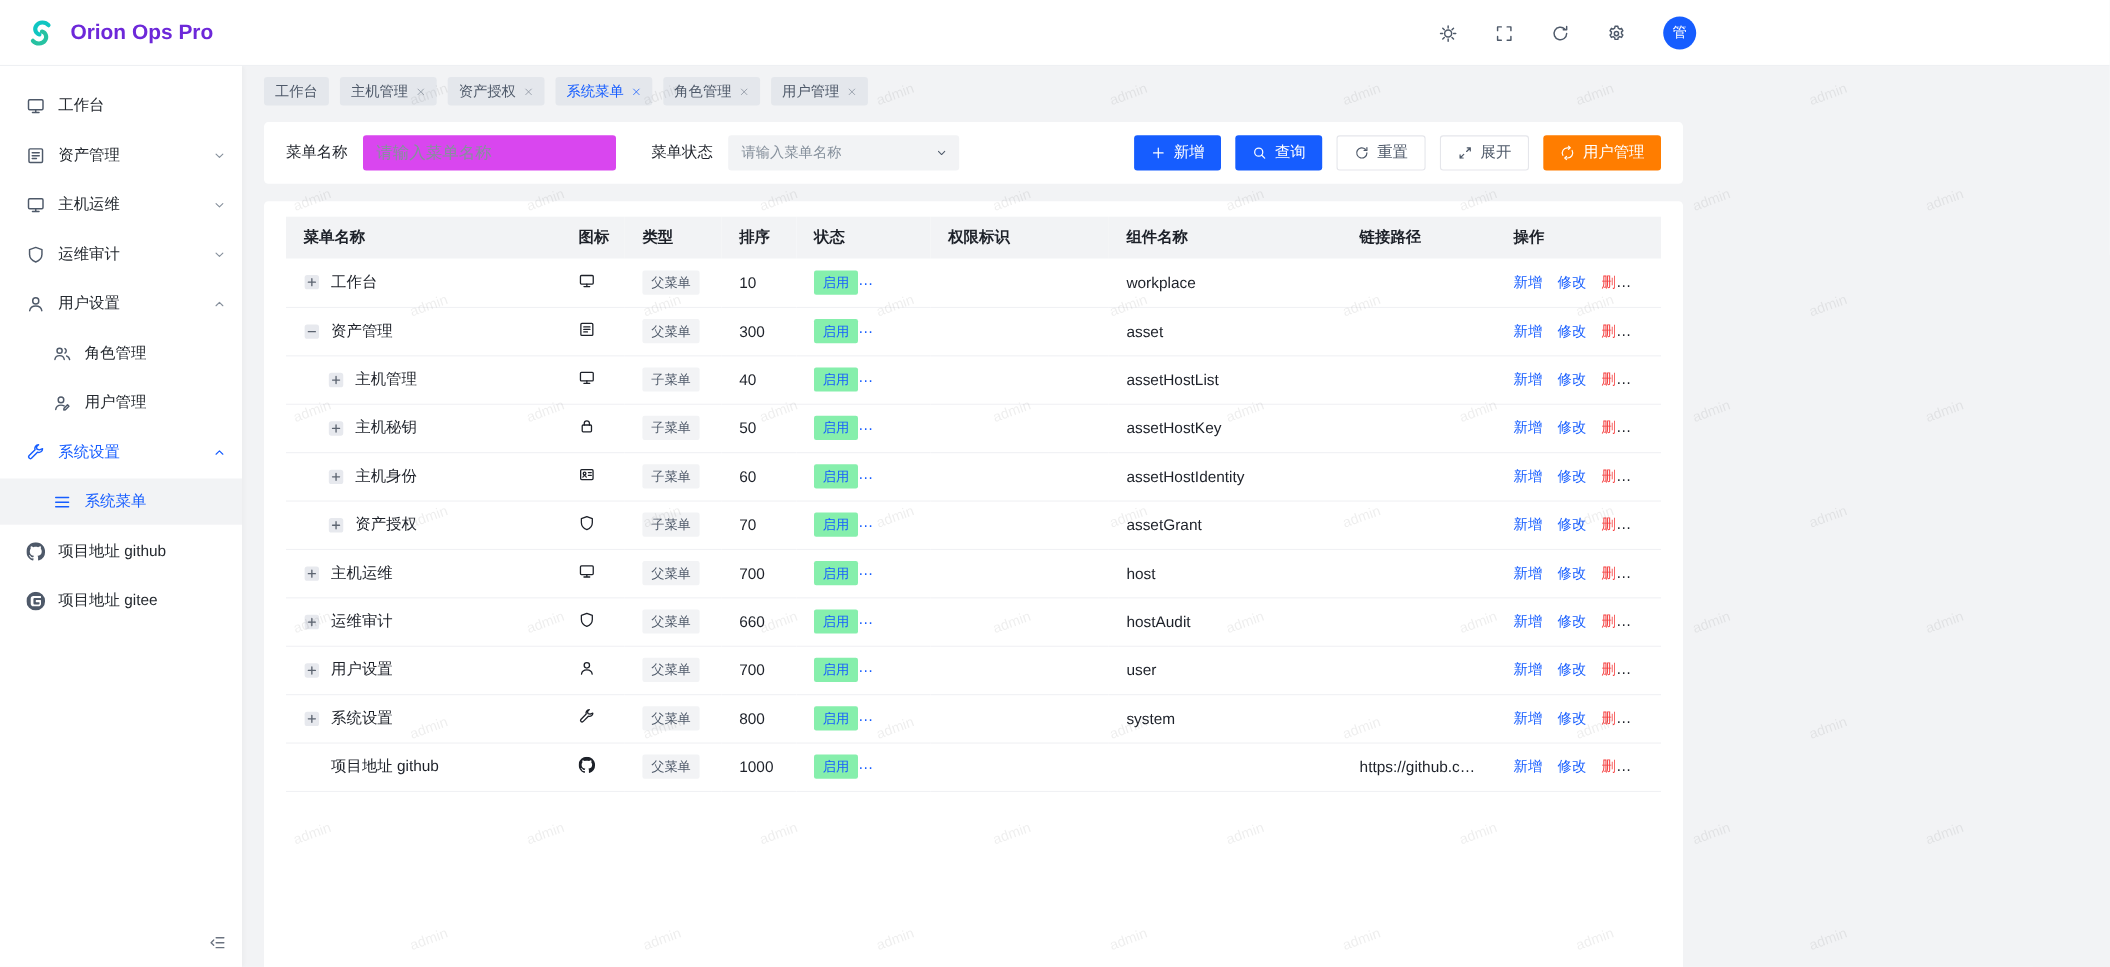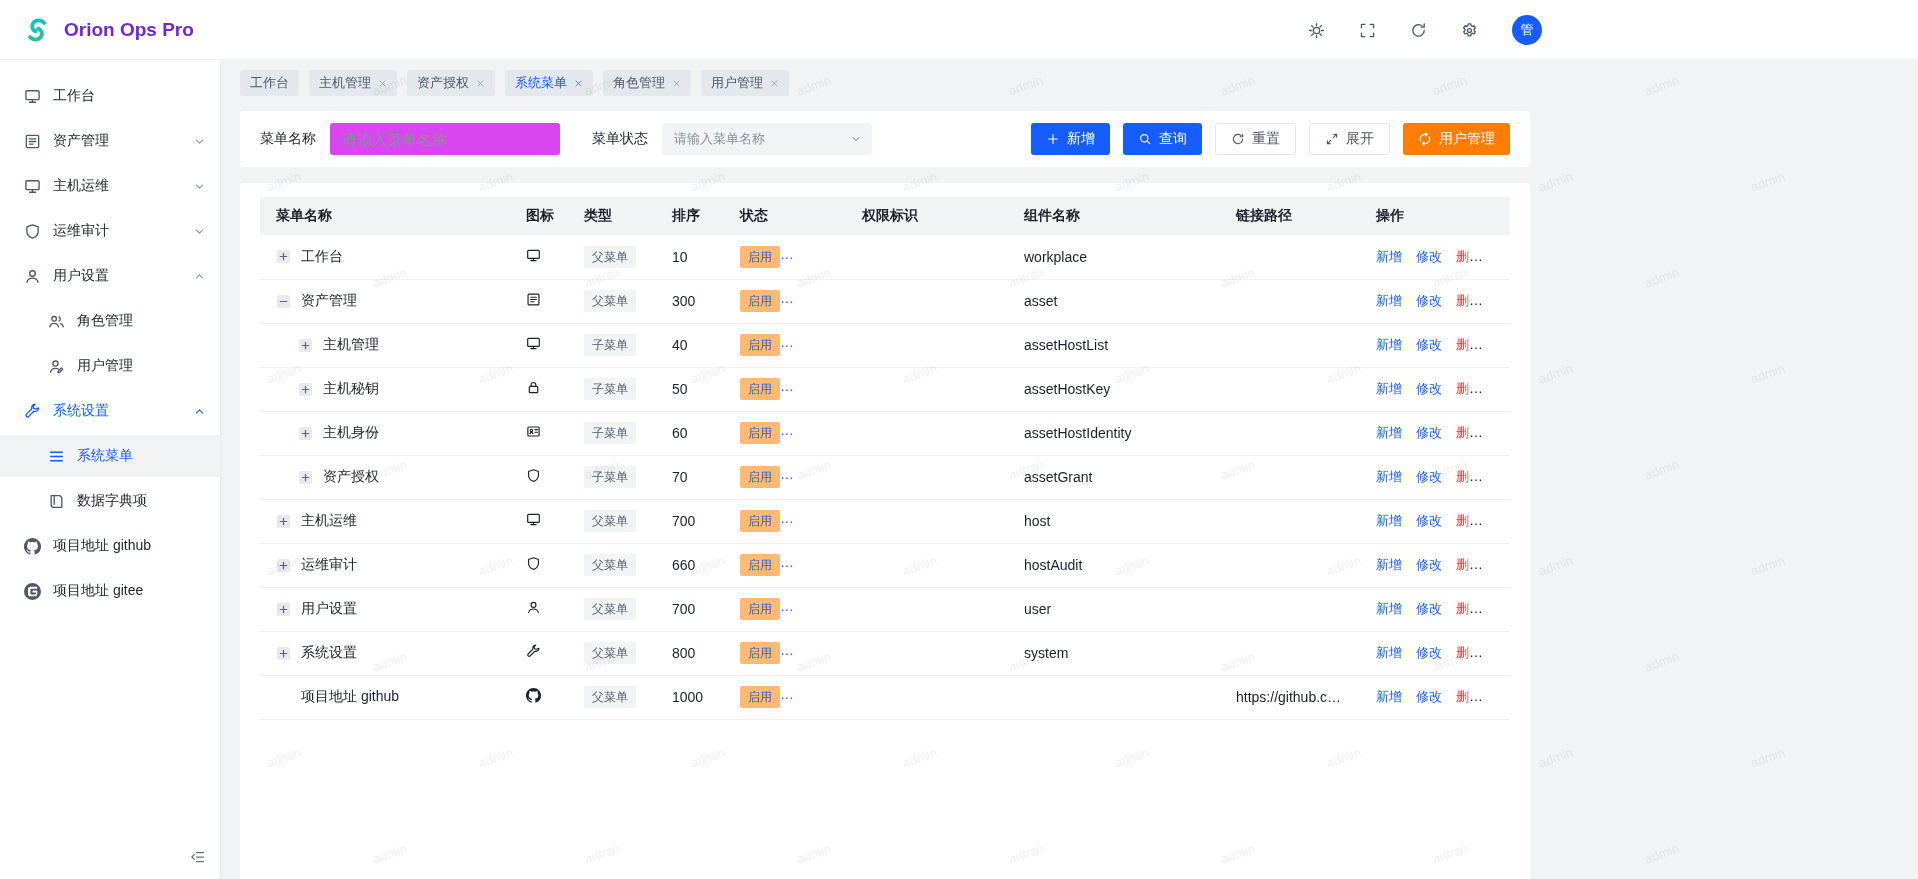--- a/index.html
+++ b/index.html
@@ -82,21 +82,21 @@
   tbody td { padding:0 16px; height:44px; border-bottom:1px solid #f0f1f4;
     font-size:14px; color:#1d2129; white-space:nowrap; overflow:hidden; text-overflow:ellipsis; }
   .name-cell { display:flex; align-items:center; gap:10px; }
   .name-cell.lvl1 { padding-left:22px; }
   .expander { width:15px; height:15px; flex:none; cursor:pointer; display:inline-flex; }
   .expander svg { width:100%; height:100%; }
   .expander-spacer { width:15px; flex:none; }
   .cell-icon { width:15px; height:15px; color:#1d2129; }
   .tag { display:inline-block; padding:2px 8px; border-radius:2px; font-size:12px; line-height:18px; }
   .tag.gray { background:#f2f3f5; color:#4e5969; }
-  .tag.blue { background:#fdba74; color:#165dff; }
+  .tag.blue { background:#86efac; color:#165dff; }
   .tag + .tag { margin-left:12px; }
   .row-actions a { text-decoration:none; font-size:13px; margin-right:14px; cursor:pointer; }
   a.link-blue { color:#165dff; }
   a.link-red { color:#f53f3f; }
 
   
   .wm-layer { position:absolute; inset:0; pointer-events:none; z-index:30; overflow:hidden; }
   .wm-text { position:absolute; transform:rotate(-20deg); color:rgba(0,0,0,.07);
     font-size:13px; white-space:nowrap; }
 </style>
@@ -244,29 +244,20 @@
             </svg>
           </span>
         </div>
         <div class="side-item lvl1 active">
           <span class="icon">
             <svg viewBox="0 0 16 16" fill="none" stroke="currentColor" stroke-width="1.25" stroke-linecap="round" stroke-linejoin="round">
               <path d="M2.5 4h11M2.5 8h11M2.5 12h11"></path>
             </svg>
           </span>
           <span class="side-label">系统菜单</span>
-        </div>
-        <div class="side-item lvl1">
-          <span class="icon">
-            <svg viewBox="0 0 16 16" fill="none" stroke="currentColor" stroke-width="1.25" stroke-linecap="round" stroke-linejoin="round">
-              <path d="M3 2.5h7.5A2.5 2.5 0 0 1 13 5v8.5H5.5A2.5 2.5 0 0 1 3 11z"></path>
-              <path d="M5.9 2.5v8.2"></path>
-            </svg>
-          </span>
-          <span class="side-label">数据字典项</span>
         </div>
         <div class="side-item">
           <span class="icon">
             <svg viewBox="0 0 16 16">
               <path fill="currentColor" fill-rule="evenodd" d="M8 0C3.58 0 0 3.58 0 8c0 3.54 2.29 6.53 5.47 7.59.4.07.55-.17.55-.38 0-.19-.01-.82-.01-1.49-2.01.37-2.53-.49-2.69-.94-.09-.23-.48-.94-.82-1.13-.28-.15-.68-.52-.01-.53.63-.01 1.08.58 1.23.82.72 1.21 1.87.87 2.33.66.07-.52.28-.87.51-1.07-1.78-.2-3.64-.89-3.64-3.95 0-.87.31-1.59.82-2.15-.08-.2-.36-1.02.08-2.12 0 0 .67-.21 2.2.82.64-.18 1.32-.27 2-.27s1.36.09 2 .27c1.53-1.04 2.2-.82 2.2-.82.44 1.1.16 1.92.08 2.12.51.56.82 1.27.82 2.15 0 3.07-1.87 3.75-3.65 3.95.29.25.54.73.54 1.48 0 1.07-.01 1.93-.01 2.2 0 .21.15.46.55.38A8.01 8.01 0 0 0 16 8c0-4.42-3.58-8-8-8z"></path>
             </svg>
           </span>
           <span class="side-label">项目地址 github</span>
         </div>
         <div class="side-item">

